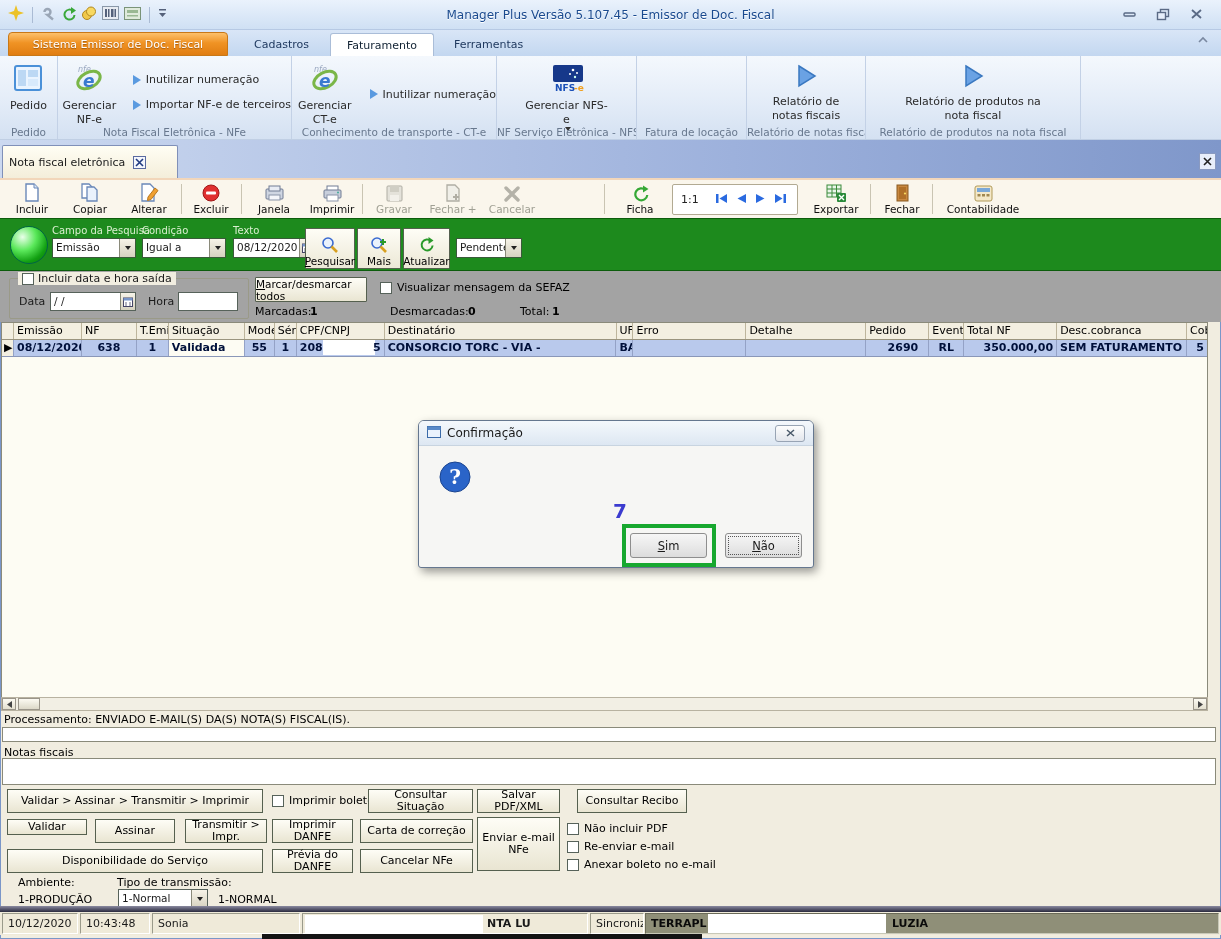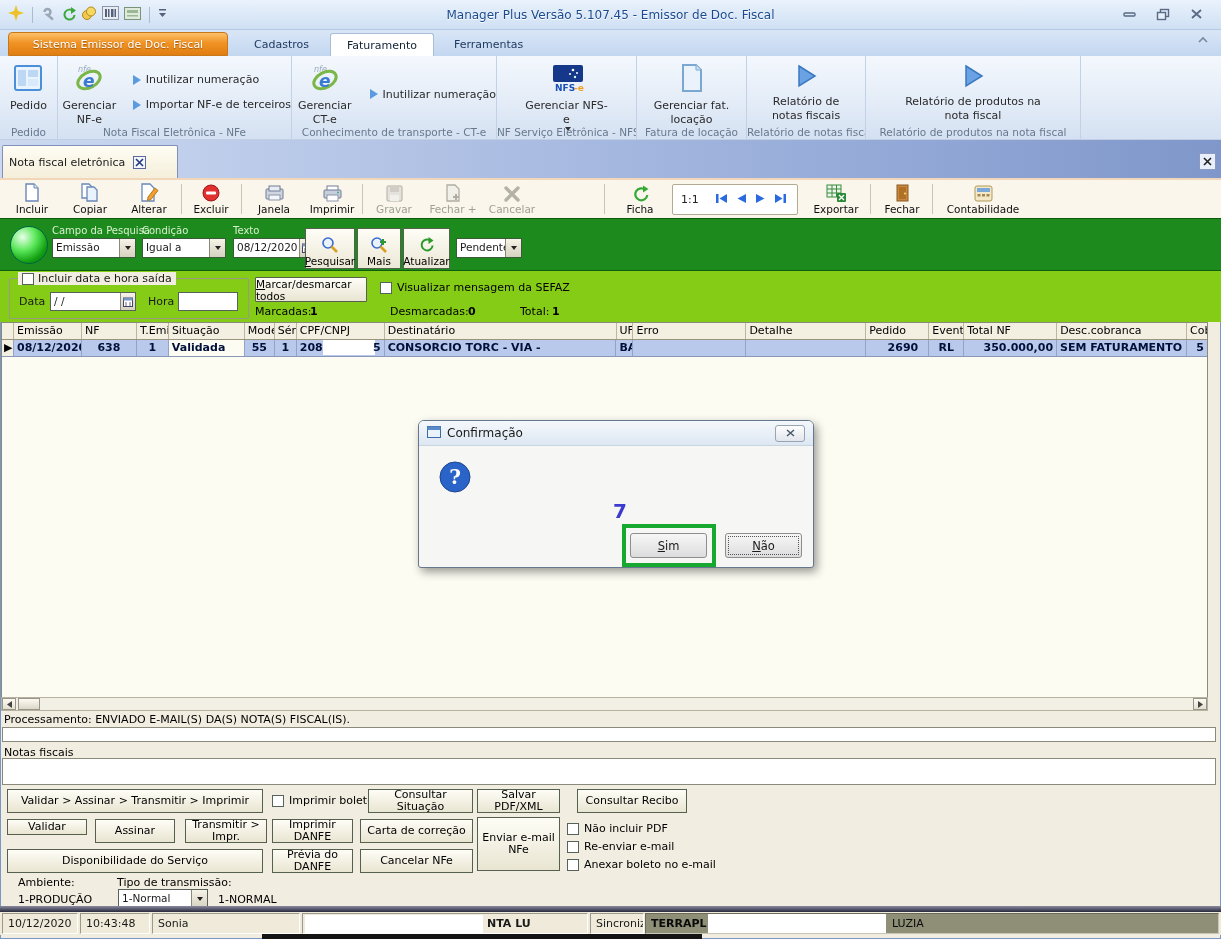--- a/index.html
+++ b/index.html
@@ -63,21 +63,21 @@
   .combo{display:flex;align-items:stretch;background:#fff;border:1px solid #3a5a3a;height:20px}
   .combo .ctxt{flex:1;padding:2px 3px 0;font-size:10.5px;white-space:nowrap;overflow:hidden}
   .combo .cbtn{width:16px;background:linear-gradient(#f6f3e8,#d6d2c0);border-left:1px solid #8a8a7a;display:flex;align-items:center;justify-content:center}
   .tri-down{width:0;height:0;border-left:3.5px solid transparent;border-right:3.5px solid transparent;border-top:4px solid #222}
   .calbtn{width:15px;background:linear-gradient(#f6f3e8,#d6d2c0);border-left:1px solid #8a8a7a;display:flex;align-items:center;justify-content:center}
   .gbtn{position:absolute;top:9px;height:41px;background:linear-gradient(#fefdf6,#ece8d6);border:1px solid #55604f;border-radius:1px;
     display:flex;flex-direction:column;align-items:center;justify-content:flex-end;padding:2px 2px 1px;font-size:10.5px;color:#000}
   .accel::first-letter{text-decoration:underline}
 
   
-  .filterrow{position:absolute;left:0;top:271px;width:1221px;height:51px;background:#84cc16}
+  .filterrow{position:absolute;left:0;top:271px;width:1221px;height:51px;background:#a3a3a3}
   .groupbox{position:absolute;left:9px;top:7px;width:240px;height:41px;border:1px solid #9a9a88;border-radius:2px}
   .gb-legend{position:absolute;left:8px;top:-7px;background:#f1ede0;padding:0 4px;display:flex;align-items:center;gap:4px;font-size:11px}
   .cb{width:12px;height:12px;background:#fff;border:1px solid #56625a;display:inline-block;flex:none}
   .sunkfield{background:#fff;border:1px solid #56625a;display:flex;align-items:stretch;font-size:10.5px}
   .btn3d{background:linear-gradient(#fefdf6,#e9e5d2);border:1px solid #55604f;border-radius:1px;display:flex;align-items:center;justify-content:center;color:#000}
   .cntlabel{font-size:11px;color:#000}
 
   
   .gridwrap{position:absolute;left:1px;top:322px;width:1207px;border:1px solid #8a8a7a;background:#fdfcf3}
   .ghrow{display:flex;height:17px;background:#f3efe1;border-bottom:1px solid #9a947e}
@@ -242,27 +242,20 @@
             <text x="8" y="28" font-size="9" font-weight="bold" fill="#1a50b8">NFS</text>
             <text x="27" y="28" font-size="9" font-weight="bold" fill="#f0a020">-e</text>
           </svg></span>
       <span class="blabel"><span>Gerenciar NFS-e</span></span>
         <span class="tri-drop"></span>
     </div>
     <div class="caption">NF Serviço Eletrônica - NFS-e</div>
   </div>
 
   <div class="rgroup" style="width:110px">
-    <div class="bigbtn" style="width:80px">
-      <span><svg width="28" height="30">
-            <path d="M5 2 H18 L23 7 V28 H5 Z" fill="#eaf3fc" stroke="#7aa8d0" stroke-width="2"></path>
-            <path d="M18 2 L18 7 L23 7" fill="#cfe2f4" stroke="#7aa8d0"></path>
-          </svg></span>
-      <span class="blabel">Gerenciar fat. locação</span>
-    </div>
     <div class="caption">Fatura de locação</div>
   </div>
 
   <div class="rgroup" style="width:119px">
     <div class="bigbtn" style="width:96px">
       <span><svg width="24" height="26">
             <polygon points="5,3 21,13 5,23" fill="#6aa2e4" stroke="#3a78c0" stroke-width="1.5"></polygon>
           </svg></span>
       <span class="blabel">Relatório de notas fiscais</span>
     </div>
@@ -664,21 +657,21 @@
   <div class="spanel" style="left:80px;width:70px">10:43:48</div>
   <div class="spanel" style="left:152px;width:148px">Sonia</div>
   <div class="spanel" style="left:302px;width:286px">
     <span class="redact" style="left:2px;top:1px;width:178px;height:19px"></span>
     <span style="position:absolute;left:184px;font-weight:bold">NTA LU</span>
   </div>
   <div class="spanel" style="left:590px;width:54px">Sincronização</div>
   <div class="spanel" style="left:645px;width:574px;background:#8f8f78;border-color:#6a6a58 #c8c8b8 #c8c8b8 #6a6a58">
     <span style="font-weight:bold;color:#0a0a0a">TERRAPL</span>
     <span class="redact" style="left:62px;top:0;width:178px;height:21px"></span>
-    <span style="position:absolute;left:246px;font-weight:normal;color:#0a0a0a">LUZIA</span>
+    <span style="position:absolute;left:246px;font-weight:bold;color:#0a0a0a">LUZIA</span>
   </div>
 </div>
 <div class="abs" style="left:262px;top:934px;width:440px;height:5px;background:#141414"></div>
 
 <div class="dialog">
   <div class="dtitle">
     <span><svg width="14" height="12">
           <rect x="0.5" y="0.5" width="13" height="11" fill="#eaf2fc" stroke="#3a6aa8"></rect>
           <rect x="0.5" y="0.5" width="13" height="3.5" fill="#5a8ac8"></rect>
         </svg></span>

